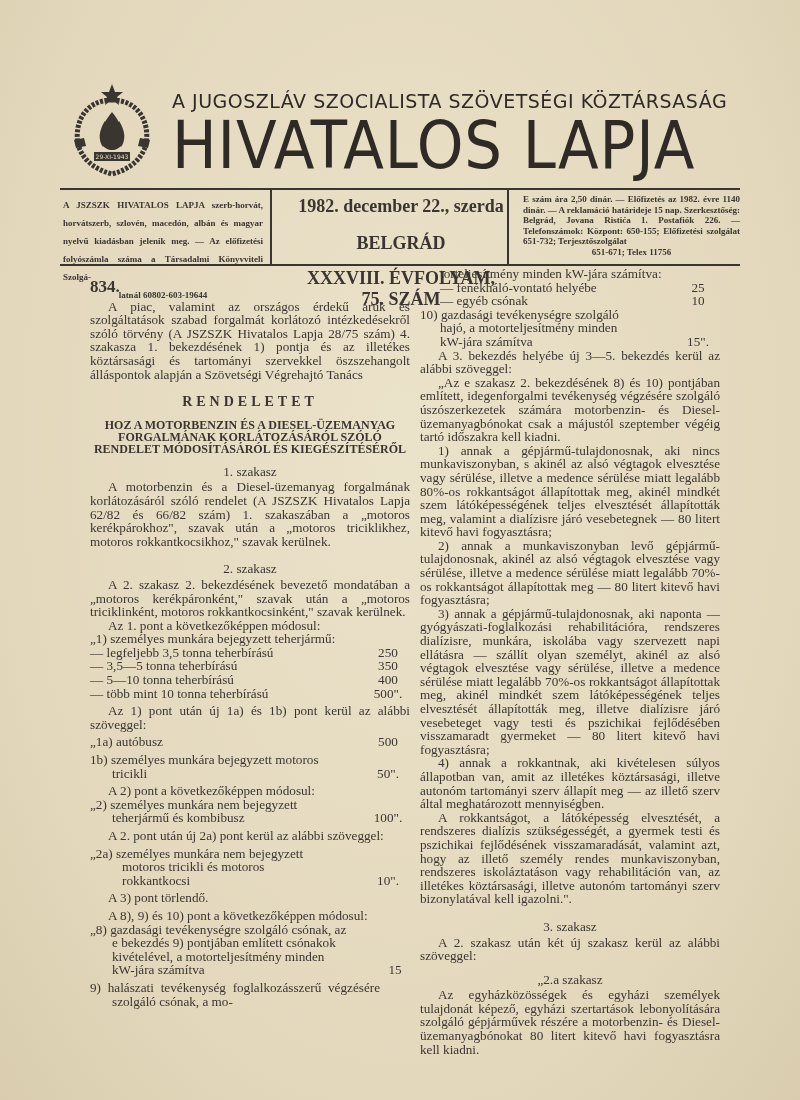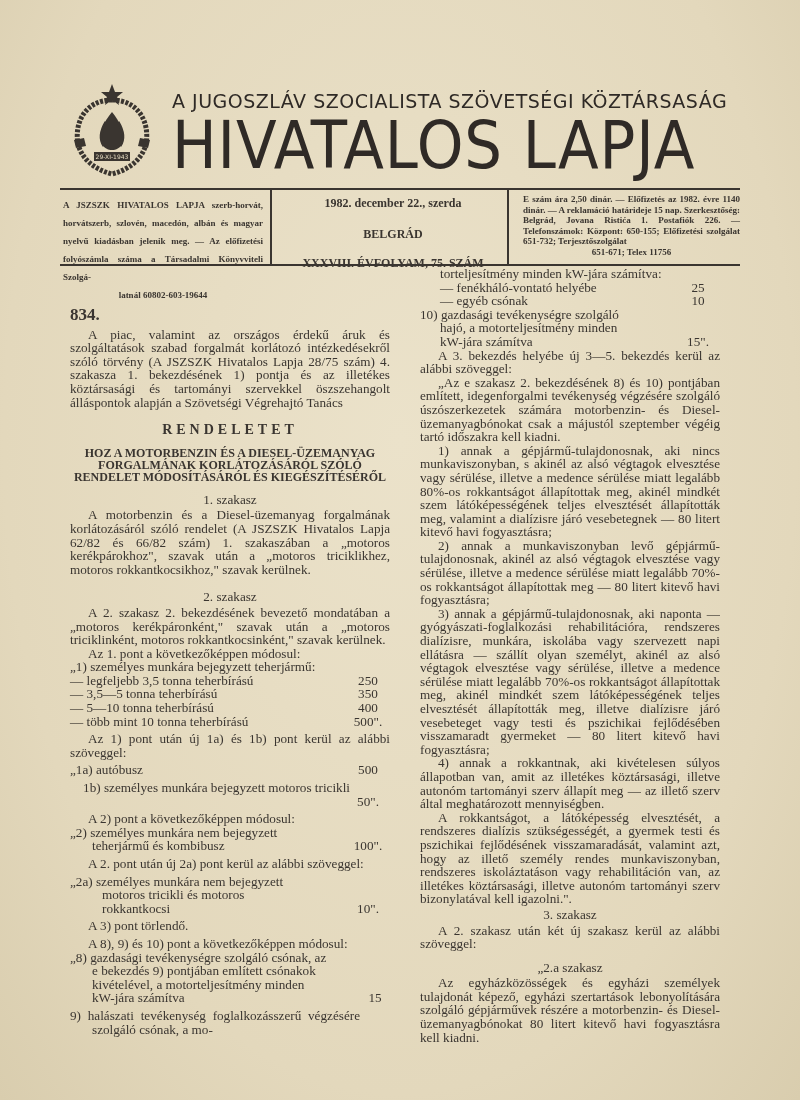--- a/index.html
+++ b/index.html
@@ -9,28 +9,28 @@
     background:radial-gradient(ellipse at 50% 40%, #ebe2ca 0%, #e3d8bc 70%, #d9cdae 100%);}
   .emblem{position:absolute;left:66px;top:82px;width:92px;height:96px;}
   .supertitle{position:absolute;left:172px;top:90px;font-family:"DejaVu Sans","Liberation Sans",sans-serif;
     font-size:19px;letter-spacing:0.5px;color:#2f2a26;white-space:nowrap;}
   .maintitle{position:absolute;left:172px;top:110px;font-family:"DejaVu Sans","Liberation Sans",sans-serif;
     font-size:66px;line-height:72px;color:#2f2a26;letter-spacing:1px;white-space:nowrap;transform:scaleX(0.9);transform-origin:left;}
   .rule{position:absolute;background:#3a3530;}
   .mast-left{position:absolute;left:63px;top:196px;width:200px;font-size:9px;line-height:18px;
     font-weight:bold;text-align:justify;color:#3a3530;}
   .mast-left .last{text-align:center;display:block;}
-  .mast-mid{position:absolute;left:288px;top:196px;width:210px;font-weight:bold;font-size:12px;color:#3a3530;}
+  .mast-mid{position:absolute;left:296px;top:196px;width:210px;font-weight:bold;font-size:18px;color:#3a3530;}
   .mast-mid div{text-align:center;margin-bottom:14px;}
   .mast-mid .date{margin-bottom:16px;}
   .mast-right{position:absolute;left:523px;top:194px;width:217px;font-size:9px;line-height:10.5px;
     font-weight:bold;text-align:justify;color:#3a3530;}
   .mast-right .last{text-align:center;display:block;}
   .col{position:absolute;top:280px;font-size:13.2px;line-height:13.6px;color:#3a3530;}
-  .col-left{left:70px;width:320px;margin-top:28px;}
+  .col-left{left:90px;width:320px;}
   .col-right{left:420px;width:300px;top:267px;}
   .num{font-weight:bold;font-size:17px;margin-bottom:6px;}
   p{margin:0;text-align:justify;}
   .ind{text-indent:18px;}
   .heading{font-weight:bold;letter-spacing:4px;text-align:center;font-size:14px;margin:14px 0 10px;}
   .subhead{font-weight:bold;text-align:center;font-size:12px;line-height:12px;margin-bottom:10px;}
   .sect{text-align:center;margin:10px 0 2px;}
   .row{display:flex;justify-content:space-between;}
   .row .t{flex:1;}
   .row .v{width:44px;text-align:center;}
@@ -109,21 +109,21 @@
         <span class="v">500".</span>
       </div>
     <div class="sp"></div>
     <p class="ind">Az 1) pont után új 1a) és 1b) pont kerül az alábbi szöveggel:</p>
     <div class="sp"></div>
     <div class="row">
         <span class="t">„1a) autóbusz</span>
         <span class="v">500</span>
       </div>
     <div class="sp"></div>
-    <div class="row" style="align-items:flex-end;flex-direction:column;">
+    <div class="row" style="align-items:flex-end;">
         <span class="t hang" style="padding-right:40px;">1b) személyes munkára bejegyzett motoros tricikli</span>
         <span class="v">50".</span>
       </div>
     <div class="sp"></div>
     <p class="ind">A 2) pont a következőképpen módosul:</p>
     <div class="row" style="align-items:flex-end;">
         <span class="t hang" style="padding-right:40px;">„2) személyes munkára nem bejegyzett teherjármű és kombibusz</span>
         <span class="v">100".</span>
       </div>
     <div class="sp"></div>
@@ -159,19 +159,19 @@
         <span class="t hang" style="padding-left:20px;text-indent:-20px;padding-right:40px;">10) gazdasági tevékenységre szolgáló hajó, a motorteljesítmény minden kW-jára számítva</span>
         <span class="v">15".</span>
       </div>
     <p class="ind">A 3. bekezdés helyébe új 3—5. bekezdés kerül az alábbi szöveggel:</p>
     <p class="ind">„Az e szakasz 2. bekezdésének 8) és 10) pontjában említett, idegenforgalmi tevékenység végzésére szolgáló úszószerkezetek számára motorbenzin- és Diesel-üzemanyagbónokat csak a májustól szeptember végéig tartó időszakra kell kiadni.</p>
     <p class="ind">1) annak a gépjármű-tulajdonosnak, aki nincs munkaviszonyban, s akinél az alsó végtagok elvesztése vagy sérülése, illetve a medence sérülése miatt legalább 80%-os rokkantságot állapítottak meg, akinél mindkét szem látóképességének teljes elvesztését állapították meg, valamint a dialízisre járó vesebetegnek — 80 litert kitevő havi fogyasztásra;</p>
     <p class="ind">2) annak a munkaviszonyban levő gépjármű-tulajdonosnak, akinél az alsó végtagok elvesztése vagy sérülése, illetve a medence sérülése miatt legalább 70%-os rokkantságot állapítottak meg — 80 litert kitevő havi fogyasztásra;</p>
     <p class="ind">3) annak a gépjármű-tulajdonosnak, aki naponta — gyógyászati-foglalkozási rehabilitációra, rendszeres dialízisre, munkára, iskolába vagy szervezett napi ellátásra — szállít olyan személyt, akinél az alsó végtagok elvesztése vagy sérülése, illetve a medence sérülése miatt legalább 70%-os rokkantságot állapítottak meg, akinél mindkét szem látóképességének teljes elvesztését állapították meg, illetve dialízisre járó vesebeteget vagy testi és pszichikai fejlődésében visszamaradt gyermeket — 80 litert kitevő havi fogyasztásra;</p>
     <p class="ind">4) annak a rokkantnak, aki kivételesen súlyos állapotban van, amit az illetékes köztársasági, illetve autonóm tartományi szerv állapít meg — az illető szerv által meghatározott mennyiségben.</p>
     <p class="ind">A rokkantságot, a látóképesség elvesztését, a rendszeres dialízis szükségességét, a gyermek testi és pszichikai fejlődésének visszamaradását, valamint azt, hogy az illető személy rendes munkaviszonyban, rendszeres iskoláztatáson vagy rehabilitáción van, az illetékes köztársasági, illetve autonóm tartományi szerv bizonylatával kell igazolni.".</p>
-    <div class="sect" style="margin-top:2px;">3. szakasz</div>
+    <div class="sect" style="margin-top:14px;">3. szakasz</div>
     <p class="ind">A 2. szakasz után két új szakasz kerül az alábbi szöveggel:</p>
     <div class="sect">„2.a szakasz</div>
     <p class="ind">Az egyházközösségek és egyházi személyek tulajdonát képező, egyházi szertartások lebonyolítására szolgáló gépjárművek részére a motorbenzin- és Diesel-üzemanyagbónokat 80 litert kitevő havi fogyasztásra kell kiadni.</p>
   </div>
 
 </div>
 
 </body></html>

